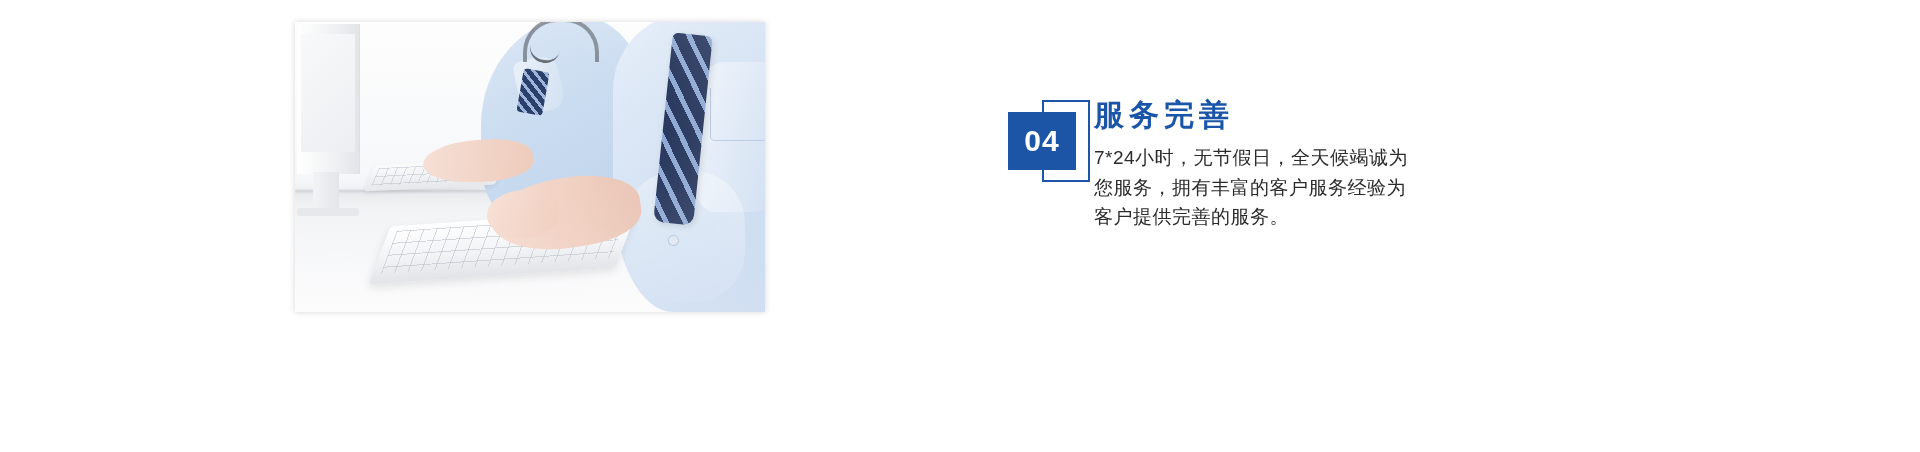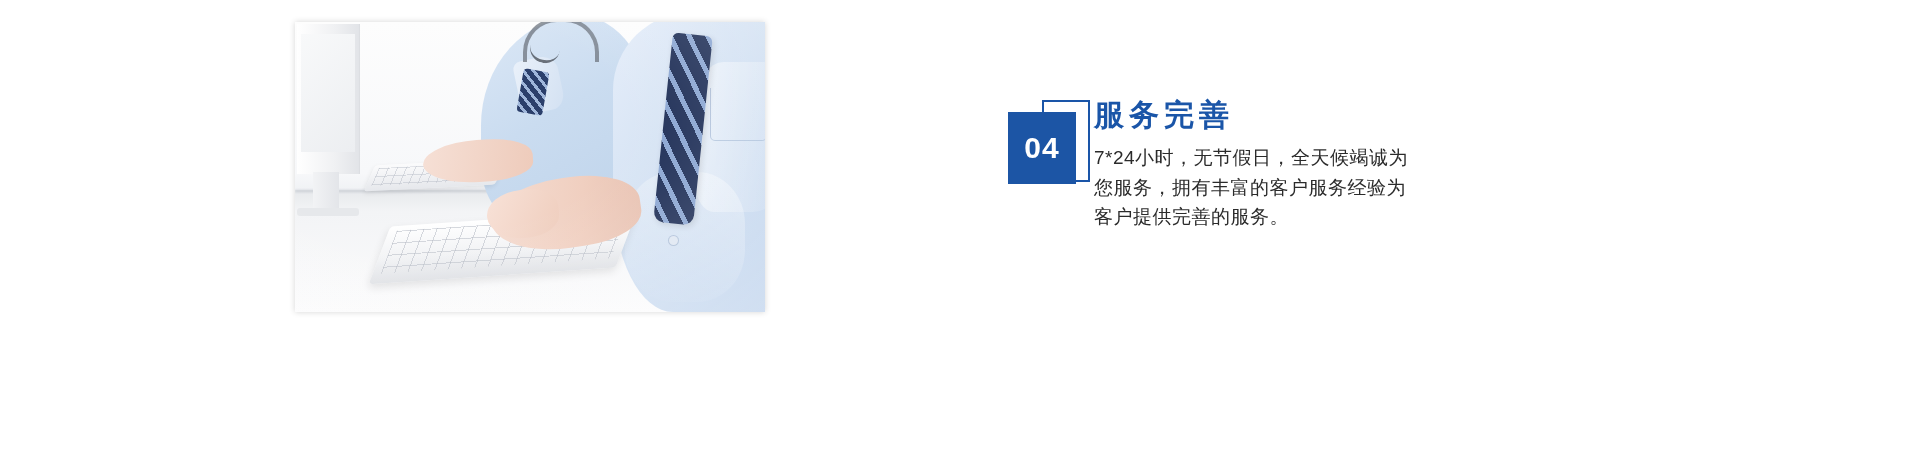--- a/index.html
+++ b/index.html
@@ -300,21 +300,21 @@
     height: 82px;
     border: 2px solid #1a55a8;
     background: transparent;
     box-sizing: border-box;
   }
   .badge-fill {
     position: absolute;
     left: 0;
     top: 0;
     width: 68px;
-    height: 72px;
+    height: 58px;
     background: #1c55a5;
     color: #ffffff;
     font-size: 30px;
     font-weight: bold;
     letter-spacing: 1px;
     display: flex;
     align-items: center;
     justify-content: center;
     line-height: 1;
   }

